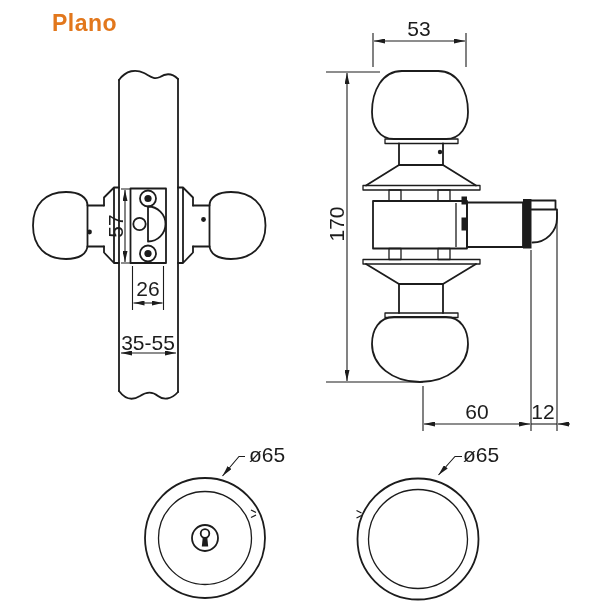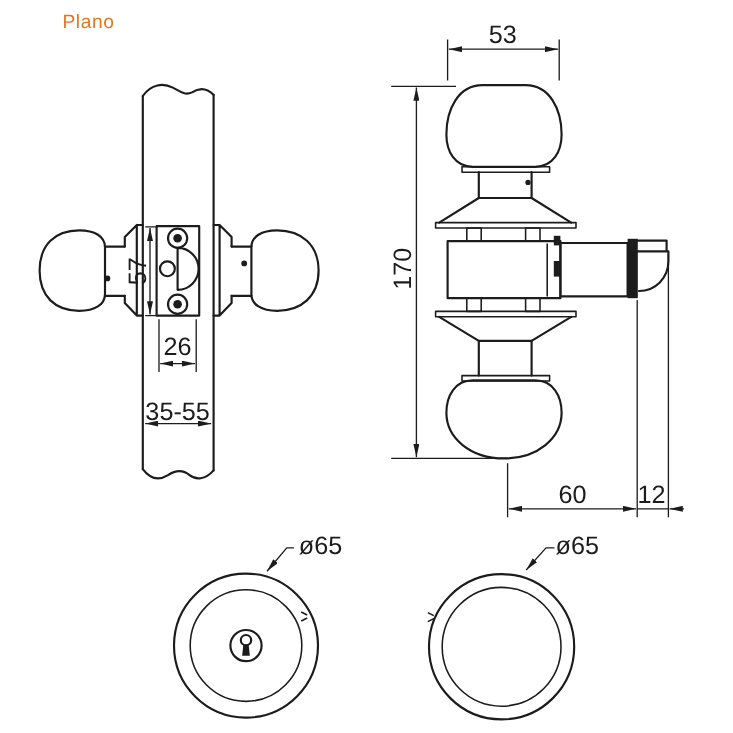--- a/index.html
+++ b/index.html
@@ -1,18 +1,18 @@
 <!DOCTYPE html>
 <html><head>
 <meta charset="utf-8">
 <style>
   html,body{margin:0;padding:0;background:#ffffff;}
   .canvas{position:relative;width:611px;height:611px;background:#ffffff;overflow:hidden;
           font-family:"Liberation Sans",sans-serif;}
-  .logo{position:absolute;left:52px;top:10px;font-size:16px;font-weight:normal;
+  .logo{position:absolute;left:52px;top:10px;font-size:23px;font-weight:bold;
         letter-spacing:.5px;color:#e2771c;}
   svg{position:absolute;left:0;top:0;}
   .obj{stroke:#1c1c1c;stroke-width:1.8;fill:none;stroke-linejoin:round;stroke-linecap:round;}
   .thin{stroke:#1c1c1c;stroke-width:1.3;fill:none;stroke-linejoin:round;}
   .dim{stroke:#1c1c1c;stroke-width:1.1;fill:none;}
   .fillblk{fill:#1c1c1c;stroke:none;}
   text{fill:#1c1c1c;font-family:"Liberation Sans",sans-serif;font-size:21px;}
 </style>
 </head>
 <body>

